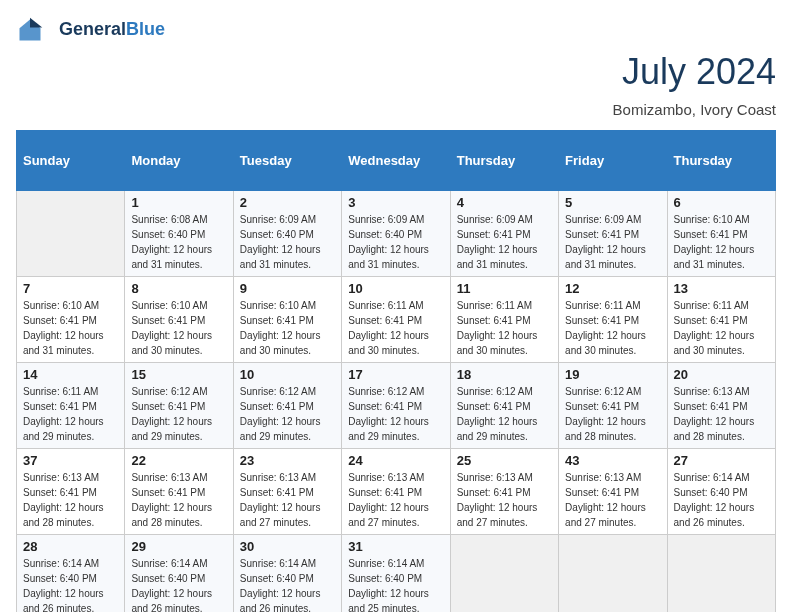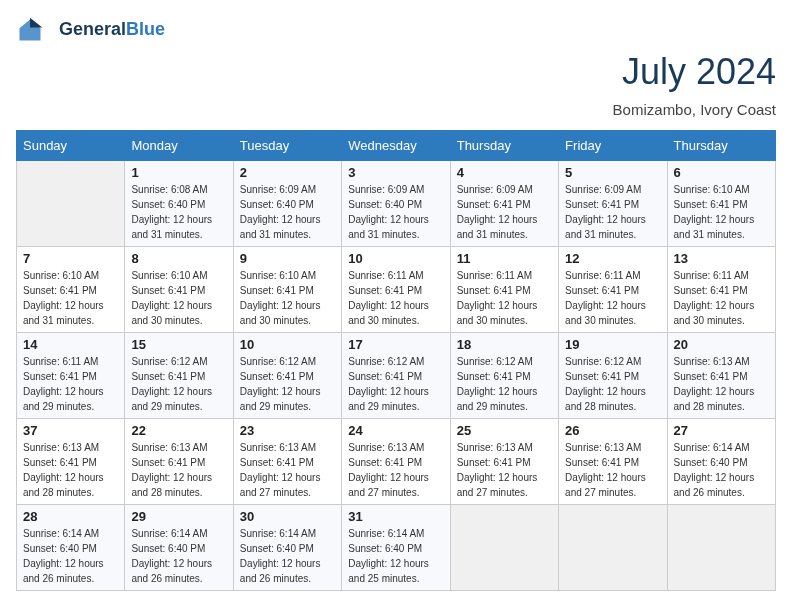--- a/index.html
+++ b/index.html
@@ -51,24 +51,24 @@
       text-align: center;
     }
     table {
       width: 100%;
       border-collapse: collapse;
       font-size: 11px;
     }
     thead tr th {
       background-color: #2e7abf;
       color: #fff;
-      padding: 7px 6px;
+      padding: 22px 6px;
       text-align: left;
       font-size: 13px;
-      font-weight: normal;
+      font-weight: bold;
       border: 1px solid #2e7abf;
     }
     tbody tr td {
       border: 1px solid #ccc;
       padding: 4px 6px;
       vertical-align: top;
       width: calc(100% / 7);
       min-height: 70px;
       background: #fff;
     }
@@ -224,21 +224,21 @@
         </td>
         <td>
           <div class="day-number">24</div>
           <div class="day-info">Sunrise: 6:13 AM<br>Sunset: 6:41 PM<br>Daylight: 12 hours and 27 minutes.</div>
         </td>
         <td>
           <div class="day-number">25</div>
           <div class="day-info">Sunrise: 6:13 AM<br>Sunset: 6:41 PM<br>Daylight: 12 hours and 27 minutes.</div>
         </td>
         <td>
-          <div class="day-number">26</div>
+          <div class="day-number">43</div>
           <div class="day-info">Sunrise: 6:13 AM<br>Sunset: 6:41 PM<br>Daylight: 12 hours and 27 minutes.</div>
         </td>
         <td>
           <div class="day-number">27</div>
           <div class="day-info">Sunrise: 6:14 AM<br>Sunset: 6:40 PM<br>Daylight: 12 hours and 26 minutes.</div>
         </td>
       </tr>
       <tr>
         <td>
           <div class="day-number">28</div>

